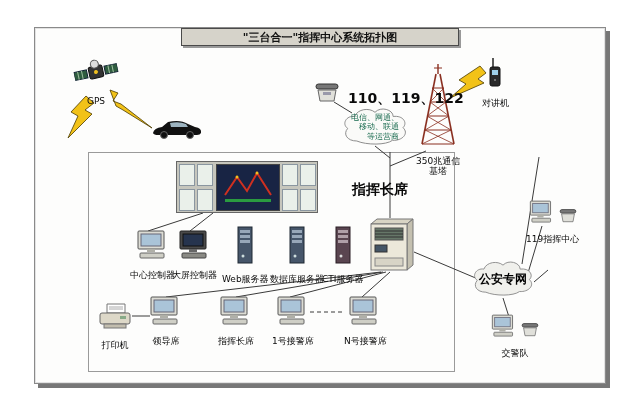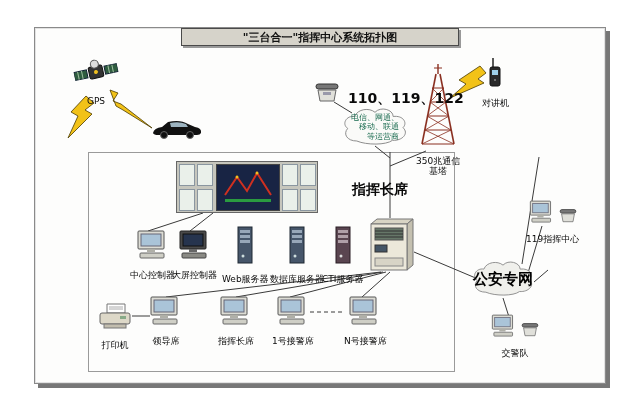--- a/index.html
+++ b/index.html
@@ -158,21 +158,21 @@
         <polygon points="5,8 23,8 21,19 7,19" fill="#e0e0da" stroke="#666"></polygon>
       </svg>
     </div>
     <div class="lbl">119指挥中心</div>
   </div>
 
   <div class="cloud-wrap" style="left:470px;top:256px;width:66px;height:46px">
     <svg width="66" height="46" viewBox="0 0 100 64">
       <path d="M24 52 C10 52 4 42 11 34 C2 28 9 15 21 17 C25 6 42 4 50 11 C58 2 76 7 76 17 C90 15 97 26 90 33 C99 41 89 52 75 51 C66 58 38 58 24 52 Z" fill="#f0f0ec" stroke="#8a8a8a" stroke-width="1.4"></path>
     </svg>
-    <div class="cl-lbl b" style="font-size:15px">公安专网</div>
+    <div class="cl-lbl b" style="font-size:12px">公安专网</div>
   </div>
 
 
   <div class="n" style="left:490px;top:314px">
     <div class="row">
       <svg width="28" height="24" viewBox="0 0 36 30">
         <rect x="3" y="1" width="26" height="18" rx="1" fill="#dcdcd4" stroke="#555"></rect>
         <rect x="6" y="4" width="20" height="12" fill="#aac4d8" stroke="#667"></rect>
         <rect x="12" y="19" width="8" height="3" fill="#b0b0a8"></rect>
         <rect x="5" y="23" width="24" height="5" rx="1" fill="#cfcfc6" stroke="#666"></rect>

